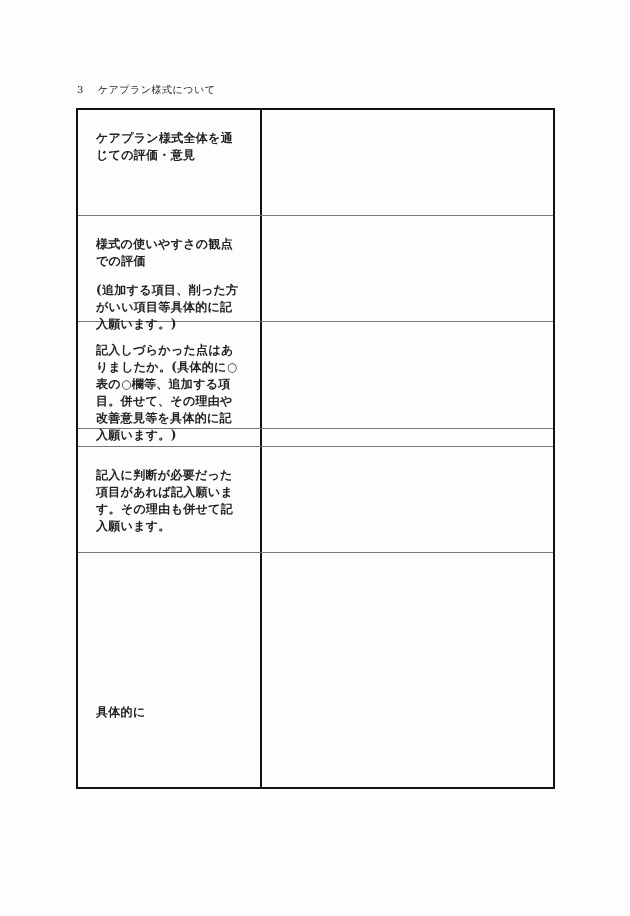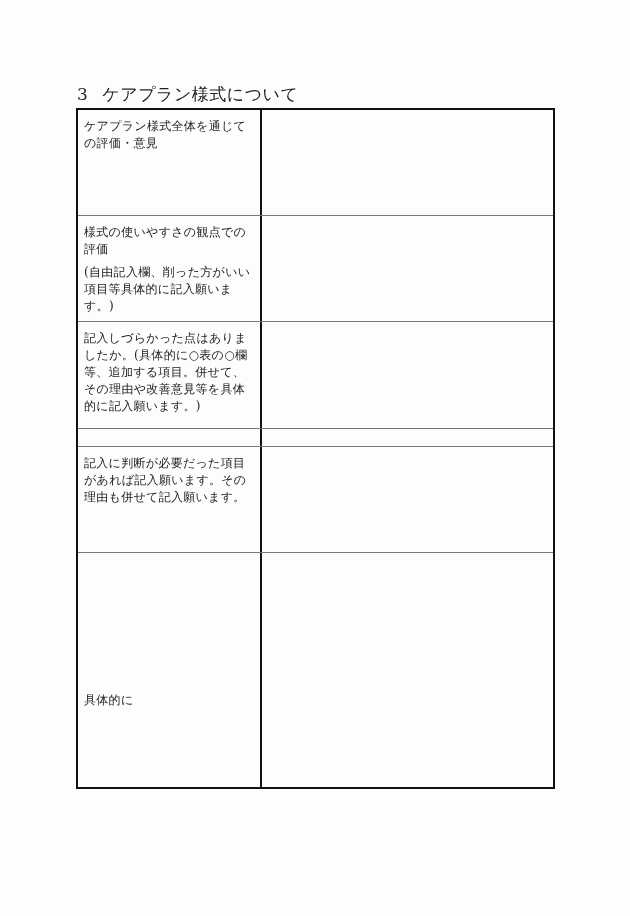--- a/index.html
+++ b/index.html
@@ -2,39 +2,39 @@
 <html><head>
   <meta charset="utf-8">
   <style>
     html, body { margin: 0; padding: 0; }
     body {
       width: 630px; height: 916px; background: #fdfdfd; position: relative;
       font-family: "DejaVu Serif", "Liberation Serif", serif; color: #222;
       overflow: hidden;
     }
     .section-title {
-      position: absolute; left: 77px; top: 83px; font-size: 17px; letter-spacing: 0.5px;
+      position: absolute; left: 77px; top: 83px; font-size: 10px; letter-spacing: 0.5px;
     }
     .section-title .num { margin-right: 14px; }
     .table {
       position: absolute; left: 76px; top: 108px; width: 479px; height: 681px;
       border: 2px solid #111; box-sizing: border-box;
     }
     .divider {
       position: absolute; left: 182px; top: 0; bottom: 0; width: 2px; background: #111;
     }
     .row {
       position: absolute; left: 0; right: 0; border-bottom: 1px solid #777; box-sizing: border-box;
     }
     .row.last { border-bottom: none; }
     .label {
       position: absolute; left: 6px; top: 8px; width: 172px;
       font-size: 12px; line-height: 17px; letter-spacing: 0.3px; color: #222;
     }
-    .label p { margin: 0; }
+    .label p { margin: 12px; font-weight: bold; }
     .label p + p.gap { margin-top: 6px; }
     .answer {
       position: absolute; left: 186px; right: 0; top: 0; bottom: 0;
     }
   </style>
 </head>
 <body>
 
 <div class="section-title">
   <span class="num">3</span><span>ケアプラン様式について</span>
@@ -46,21 +46,21 @@
   <div class="row" style="top:0;height:106px;">
     <div class="label">
       <p>ケアプラン様式全体を通じての評価・意見</p>
     </div>
     <div class="answer"></div>
   </div>
 
   <div class="row" style="top:106px;height:106px;padding-left:28px;">
     <div class="label">
       <p>様式の使いやすさの観点での評価</p>
-      <p class="gap">(自由記入欄、削った方がいい項目等具体的に記入願います。)</p>
+      <p class="gap">(追加する項目、削った方がいい項目等具体的に記入願います。)</p>
     </div>
     <div class="answer"></div>
   </div>
 
   <div class="row" style="top:212px;height:107px;">
     <div class="label">
       <p>記入しづらかった点はありましたか。(具体的に○表の○欄等、追加する項目。併せて、その理由や改善意見等を具体的に記入願います。)</p>
     </div>
     <div class="answer"></div>
   </div>

